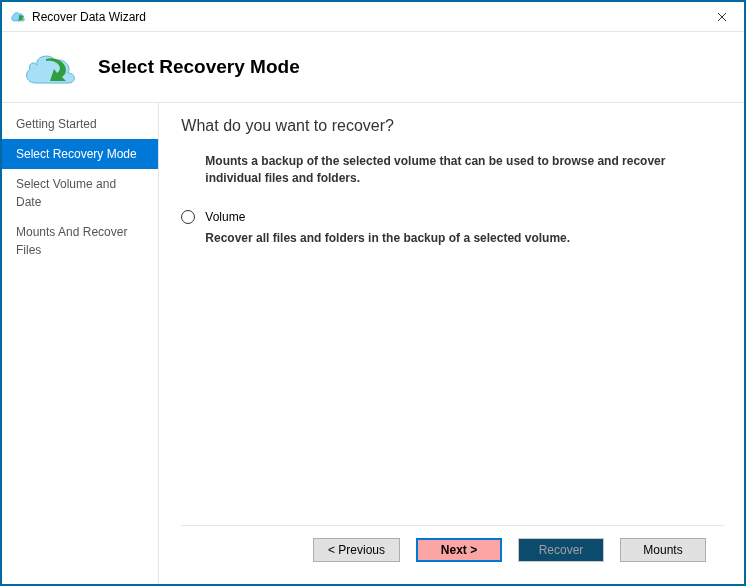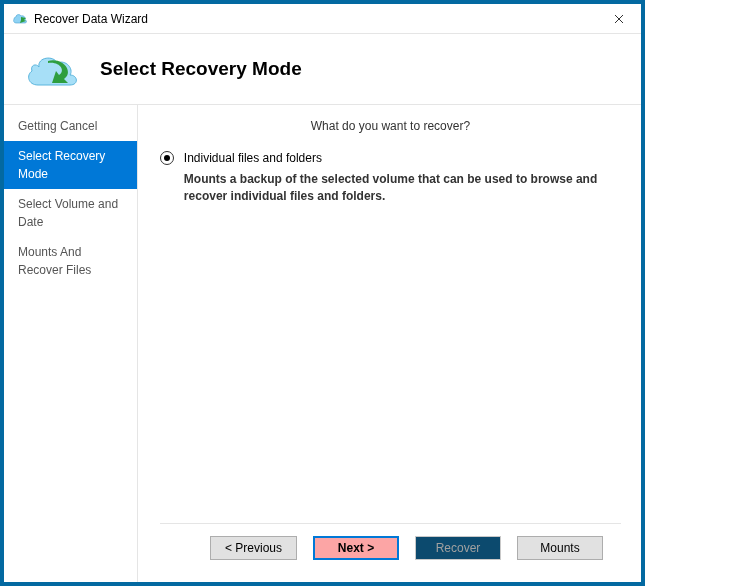--- a/index.html
+++ b/index.html
@@ -1,34 +1,34 @@
 <!DOCTYPE html>
 <html><head>
 <meta charset="utf-8">
 <style>
   * { box-sizing: border-box; }
   html, body { margin:0; padding:0; font-family: "Segoe UI", Arial, sans-serif; font-size:12px; color:#333; background:#fff; }
-  .window { width:645px; height:586px; border:4px solid #0369a1; position:relative; display:flex; flex-direction:column; background:#fff; }
+  .window { width:746px; height:586px; border:2px solid #0369a1; position:relative; display:flex; flex-direction:column; background:#fff; }
   .titlebar { height:30px; display:flex; align-items:center; padding:0 0 0 8px; border-bottom:1px solid #e5e5e5; background:#fff; }
   .titlebar .title-icon { width:16px; height:16px; margin-right:6px; }
   .titlebar .title-text { font-size:12px; color:#000; flex:0 0 auto; }
   .titlebar .spacer { flex:1 1 auto; }
   .titlebar .close-btn { width:45px; height:29px; display:flex; align-items:center; justify-content:center; cursor:pointer; font-size:16px; }
 
   .header { height:70px; padding:0 20px; display:flex; align-items:center; border-bottom:1px solid #fff; }
   .header .big-icon { width:58px; height:40px; margin-right:18px; }
   .header .page-title { font-size:19px; font-weight:bold; color:#000; }
 
   .body { flex:1 1 auto; display:flex; overflow:hidden; border-top: 0; }
   .sidebar { width:185px; background:#fff; display:flex; flex-direction:column; padding-top:6px; }
   .sidebar .nav-item { padding:6px 14px; font-size:12px; color:#555; cursor:pointer; line-height:1.5; }
   .sidebar .nav-item.active { background:#0078d7; color:#fff; }
 
   .content { flex:1 1 auto; border-left:1px solid #e5e5e5; padding:14px 20px 10px 22px; display:flex; flex-direction:column; }
-  .content .question { font-size:12px; color:#333; margin-bottom:18px;text-align:center; }
+  .content .question { font-size:16px; color:#333; margin-bottom:18px; }
   .option { margin-bottom:22px; }
   .option .opt-row { display:flex; align-items:center; }
   .radio { width:14px; height:14px; border-radius:50%; border:1px solid #333; margin-right:10px; display:flex; align-items:center; justify-content:center; cursor:pointer; flex:0 0 auto;}
   .radio.selected::after { content:""; width:6px; height:6px; background:#000; border-radius:50%; display:block; }
   .opt-label { font-size:12px; color:#000; }
   .opt-desc { font-size:12px; color:#333; margin-left:24px; margin-top:6px; line-height:1.45;font-weight:bold; }
 
   .footer { border-top:1px solid #e5e5e5; padding:12px 18px; display:flex; justify-content:flex-end; gap:16px; }
   .btn { min-width:86px; height:24px; border:1px solid #adadad; background:#e1e1e1; font-size:12px; color:#000; display:flex; align-items:center; justify-content:center; cursor:pointer; padding:0 14px;}
   .btn.default { border:2px solid #0078d7; background:#fca5a5;font-weight:bold; }
@@ -63,38 +63,41 @@
         <path d="M15 18 C13 8, 30 6, 33 14 C42 10, 50 20, 46 26 C54 26, 55 36, 46 36 L14 36 C4 36, 2 26, 8 22 C6 16, 12 14, 15 18 Z" fill="#a7dff7" stroke="#5bb5dd" stroke-width="1"></path>
         <path d="M24 12 C40 8, 50 24, 40 30 L44 34 L28 34 L32 22 L35 26 C42 22, 36 12, 24 14 Z" fill="#2e9e3f"></path>
       </svg>
     </span>
     <div class="page-title">Select Recovery Mode</div>
   </div>
 
   <div class="body hr-top">
 
     <div class="sidebar">
-      <div class="nav-item">Getting Cancel</div>
+      <div class="nav-item">Getting Started</div>
       <div class="nav-item active">Select Recovery Mode</div>
       <div class="nav-item">Select Volume and Date</div>
       <div class="nav-item">Mounts And Recover Files</div>
     </div>
 
     <div class="content">
       <div style="flex:1 1 auto;">
         <div class="question">What do you want to recover?</div>
 
         <div class="option">
-          <div class="opt-row">
-            <div class="radio selected"></div>
-            <div class="opt-label">Individual files and folders</div>
-          </div>
           <div class="opt-desc">Mounts a backup of the selected volume that can be used to browse and recover individual files and folders.</div>
         </div>
 
+        <div class="option">
+          <div class="opt-row">
+            <div class="radio"></div>
+            <div class="opt-label">Volume</div>
+          </div>
+          <div class="opt-desc">Recover all files and folders in the backup of a selected volume.</div>
+        </div>
       </div>
 
       <div class="footer">
         <div class="btn">&lt; Previous</div>
         <div class="btn default">Next &gt;</div>
         <div class="btn disabled">Recover</div>
         <div class="btn">Mounts</div>
       </div>
     </div>
 

